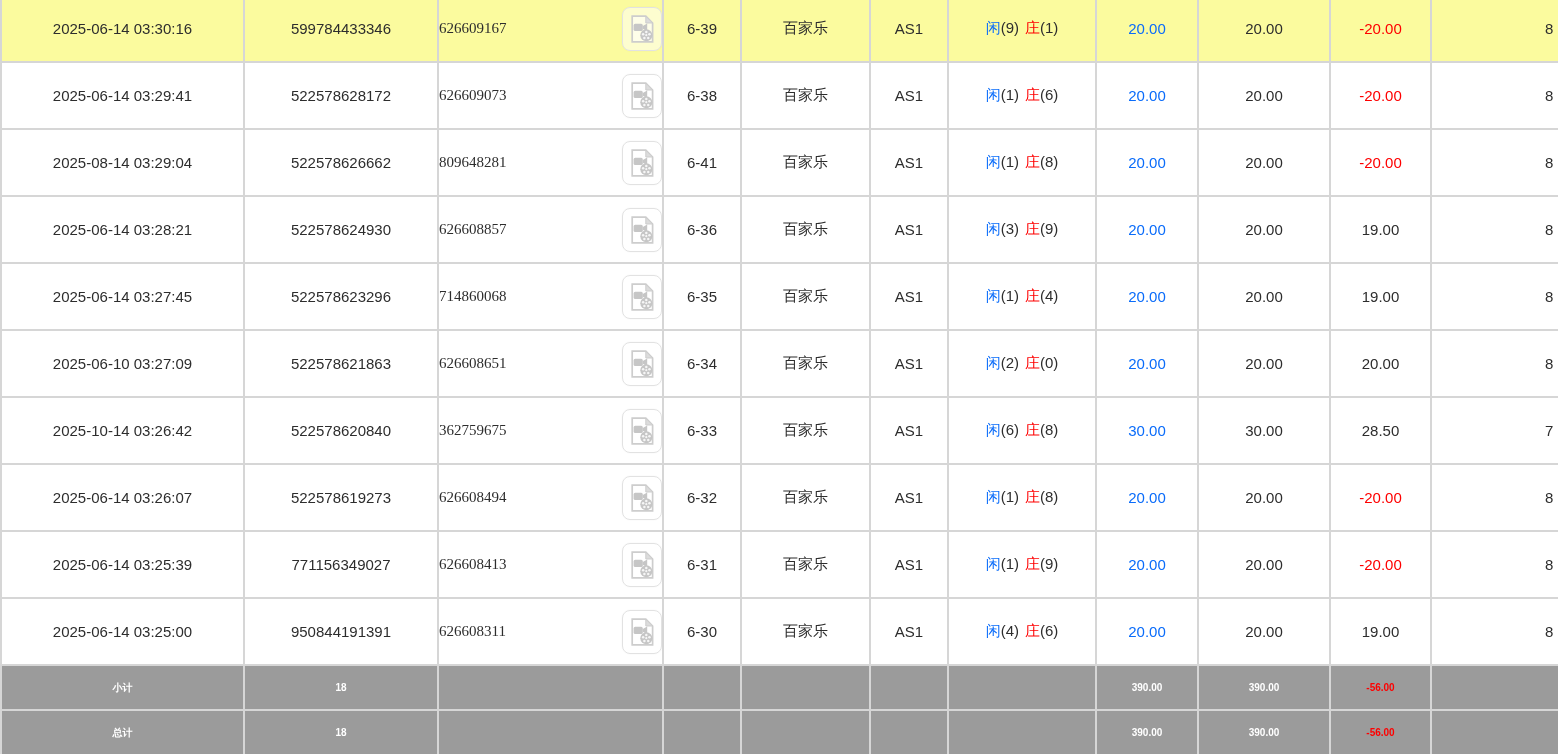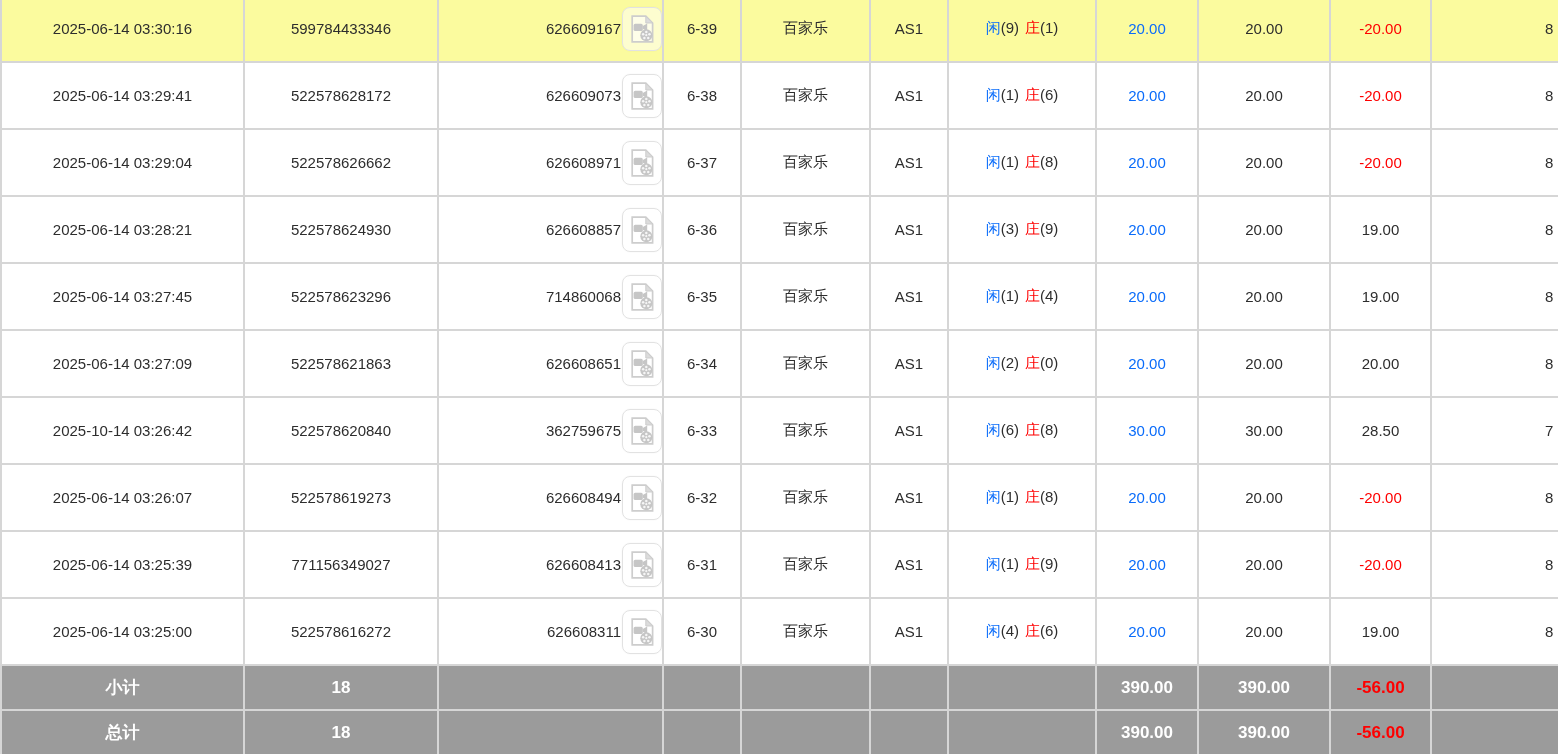--- a/index.html
+++ b/index.html
@@ -15,40 +15,40 @@
   }
   td{
     border:2px solid var(--border-gray,#d6d6d6);
     text-align:center;vertical-align:middle;
     font-size:15px;padding:0;overflow:hidden;white-space:nowrap;
     background:#fff;color:var(--text-dark,#2d2d2d);
   }
   tr.data-row td{height:65px;}
   tr.data-row.highlight td{background:var(--highlight-yellow,#fbfb9e);}
   
-  .round-wrap{display:flex;align-items:center;justify-content:flex-end;gap:1px;}
+  .round-wrap{display:flex;align-items:center;justify-content:space-between;gap:1px;font-family:Liberation Serif, serif;}
   .video-btn{
     width:40px;height:44px;border-radius:8px;
     border:1px solid #e2e2e2;background:rgba(255,255,255,0.5);
     display:flex;align-items:center;justify-content:center;
     cursor:pointer;padding:0;box-shadow:0 0 0 1px rgba(0,0,0,0.01);
   }
   
   .lbl-p{color:var(--accent-blue,#0a6cfa);}
   .lbl-b{color:var(--accent-red,#fe0000);}
   .res-gap{display:inline-block;width:6px;}
   
   td.c-bet{color:var(--accent-blue,#0a6cfa);}
   td.winloss-cell.neg{color:var(--accent-red,#fe0000);}
   
   td.c-last{text-align:left;padding-left:113px;}
   
   tr.summary-row td{
     background:var(--summary-gray,#9b9b9b);color:#fff;font-weight:bold;
-    height:43px;font-size:17px;
+    height:43px;font-size:10px;
   }
   tr.summary-row td.winloss-cell.neg{color:var(--accent-red,#fe0000);}
 </style>
 </head>
 <body>
 
 <div class="viewport">
   <table class="records">
     <colgroup>
       <col style="width:243px">
@@ -126,43 +126,43 @@
     <td class="c-table"><span>AS1</span></td>
     <td class="c-result">
       <span class="lbl-p">闲</span><span>(1)</span><span class="res-gap"></span><span class="lbl-b">庄</span><span>(6)</span>
     </td>
     <td class="c-bet"><span>20.00</span></td>
     <td class="c-valid"><span>20.00</span></td>
     <td class="c-winloss winloss-cell neg"><span>-20.00</span></td>
     <td class="c-last"><span>8</span></td>
   </tr>
         <tr class="data-row">
-    <td class="c-time"><span>2025-06-14 03:29:04</span></td>
+    <td class="c-time"><span>2025-08-14 03:29:04</span></td>
     <td class="c-betid"><span>522578626662</span></td>
     <td class="c-round">
       <div class="round-wrap">
-        <span>626608971</span>
-        <button class="video-btn" type="button">
-          <svg width="25" height="28" viewBox="0 0 25 28" aria-hidden="true">
-            <path d="M2.2 1.2 h13.6 l6.8 6.8 v18.8 h-20.4 z" fill="#ffffff" fill-opacity="0.55" stroke="#cdcdcd" stroke-width="1.7"></path>
-            <path d="M15.8 1.2 l6.8 6.8 h-6.8 z" fill="#dcdcdc" stroke="#cdcdcd" stroke-width="1"></path>
-            <rect x="3.6" y="8.8" width="9.2" height="7.2" rx="1.6" fill="#c6c6c6"></rect>
-            <path d="M12.8 11 l4.4 -2.4 v7.6 l-4.4 -2.4 z" fill="#c6c6c6"></path>
-            <circle cx="16.3" cy="20.2" r="6" fill="#c6c6c6"></circle>
-            <circle cx="16.3" cy="20.2" r="1.1" fill="#f6f6f6"></circle>
-            <circle cx="16.3" cy="16.9" r="1.25" fill="#f6f6f6"></circle>
-            <circle cx="19.45" cy="19.2" r="1.25" fill="#f6f6f6"></circle>
-            <circle cx="18.25" cy="22.9" r="1.25" fill="#f6f6f6"></circle>
-            <circle cx="14.35" cy="22.9" r="1.25" fill="#f6f6f6"></circle>
-            <circle cx="13.15" cy="19.2" r="1.25" fill="#f6f6f6"></circle>
-          </svg>
-        </button>
-      </div>
-    </td>
-    <td class="c-roundno"><span>6-37</span></td>
+        <span>809648281</span>
+        <button class="video-btn" type="button">
+          <svg width="25" height="28" viewBox="0 0 25 28" aria-hidden="true">
+            <path d="M2.2 1.2 h13.6 l6.8 6.8 v18.8 h-20.4 z" fill="#ffffff" fill-opacity="0.55" stroke="#cdcdcd" stroke-width="1.7"></path>
+            <path d="M15.8 1.2 l6.8 6.8 h-6.8 z" fill="#dcdcdc" stroke="#cdcdcd" stroke-width="1"></path>
+            <rect x="3.6" y="8.8" width="9.2" height="7.2" rx="1.6" fill="#c6c6c6"></rect>
+            <path d="M12.8 11 l4.4 -2.4 v7.6 l-4.4 -2.4 z" fill="#c6c6c6"></path>
+            <circle cx="16.3" cy="20.2" r="6" fill="#c6c6c6"></circle>
+            <circle cx="16.3" cy="20.2" r="1.1" fill="#f6f6f6"></circle>
+            <circle cx="16.3" cy="16.9" r="1.25" fill="#f6f6f6"></circle>
+            <circle cx="19.45" cy="19.2" r="1.25" fill="#f6f6f6"></circle>
+            <circle cx="18.25" cy="22.9" r="1.25" fill="#f6f6f6"></circle>
+            <circle cx="14.35" cy="22.9" r="1.25" fill="#f6f6f6"></circle>
+            <circle cx="13.15" cy="19.2" r="1.25" fill="#f6f6f6"></circle>
+          </svg>
+        </button>
+      </div>
+    </td>
+    <td class="c-roundno"><span>6-41</span></td>
     <td class="c-game"><span>百家乐</span></td>
     <td class="c-table"><span>AS1</span></td>
     <td class="c-result">
       <span class="lbl-p">闲</span><span>(1)</span><span class="res-gap"></span><span class="lbl-b">庄</span><span>(8)</span>
     </td>
     <td class="c-bet"><span>20.00</span></td>
     <td class="c-valid"><span>20.00</span></td>
     <td class="c-winloss winloss-cell neg"><span>-20.00</span></td>
     <td class="c-last"><span>8</span></td>
   </tr>
@@ -228,21 +228,21 @@
     <td class="c-table"><span>AS1</span></td>
     <td class="c-result">
       <span class="lbl-p">闲</span><span>(1)</span><span class="res-gap"></span><span class="lbl-b">庄</span><span>(4)</span>
     </td>
     <td class="c-bet"><span>20.00</span></td>
     <td class="c-valid"><span>20.00</span></td>
     <td class="c-winloss winloss-cell"><span>19.00</span></td>
     <td class="c-last"><span>8</span></td>
   </tr>
         <tr class="data-row">
-    <td class="c-time"><span>2025-06-14 03:27:09</span></td>
+    <td class="c-time"><span>2025-06-10 03:27:09</span></td>
     <td class="c-betid"><span>522578621863</span></td>
     <td class="c-round">
       <div class="round-wrap">
         <span>626608651</span>
         <button class="video-btn" type="button">
           <svg width="25" height="28" viewBox="0 0 25 28" aria-hidden="true">
             <path d="M2.2 1.2 h13.6 l6.8 6.8 v18.8 h-20.4 z" fill="#ffffff" fill-opacity="0.55" stroke="#cdcdcd" stroke-width="1.7"></path>
             <path d="M15.8 1.2 l6.8 6.8 h-6.8 z" fill="#dcdcdc" stroke="#cdcdcd" stroke-width="1"></path>
             <rect x="3.6" y="8.8" width="9.2" height="7.2" rx="1.6" fill="#c6c6c6"></rect>
             <path d="M12.8 11 l4.4 -2.4 v7.6 l-4.4 -2.4 z" fill="#c6c6c6"></path>
@@ -365,21 +365,21 @@
     <td class="c-result">
       <span class="lbl-p">闲</span><span>(1)</span><span class="res-gap"></span><span class="lbl-b">庄</span><span>(9)</span>
     </td>
     <td class="c-bet"><span>20.00</span></td>
     <td class="c-valid"><span>20.00</span></td>
     <td class="c-winloss winloss-cell neg"><span>-20.00</span></td>
     <td class="c-last"><span>8</span></td>
   </tr>
         <tr class="data-row">
     <td class="c-time"><span>2025-06-14 03:25:00</span></td>
-    <td class="c-betid"><span>522578616272</span></td>
+    <td class="c-betid"><span>950844191391</span></td>
     <td class="c-round">
       <div class="round-wrap">
         <span>626608311</span>
         <button class="video-btn" type="button">
           <svg width="25" height="28" viewBox="0 0 25 28" aria-hidden="true">
             <path d="M2.2 1.2 h13.6 l6.8 6.8 v18.8 h-20.4 z" fill="#ffffff" fill-opacity="0.55" stroke="#cdcdcd" stroke-width="1.7"></path>
             <path d="M15.8 1.2 l6.8 6.8 h-6.8 z" fill="#dcdcdc" stroke="#cdcdcd" stroke-width="1"></path>
             <rect x="3.6" y="8.8" width="9.2" height="7.2" rx="1.6" fill="#c6c6c6"></rect>
             <path d="M12.8 11 l4.4 -2.4 v7.6 l-4.4 -2.4 z" fill="#c6c6c6"></path>
             <circle cx="16.3" cy="20.2" r="6" fill="#c6c6c6"></circle>

